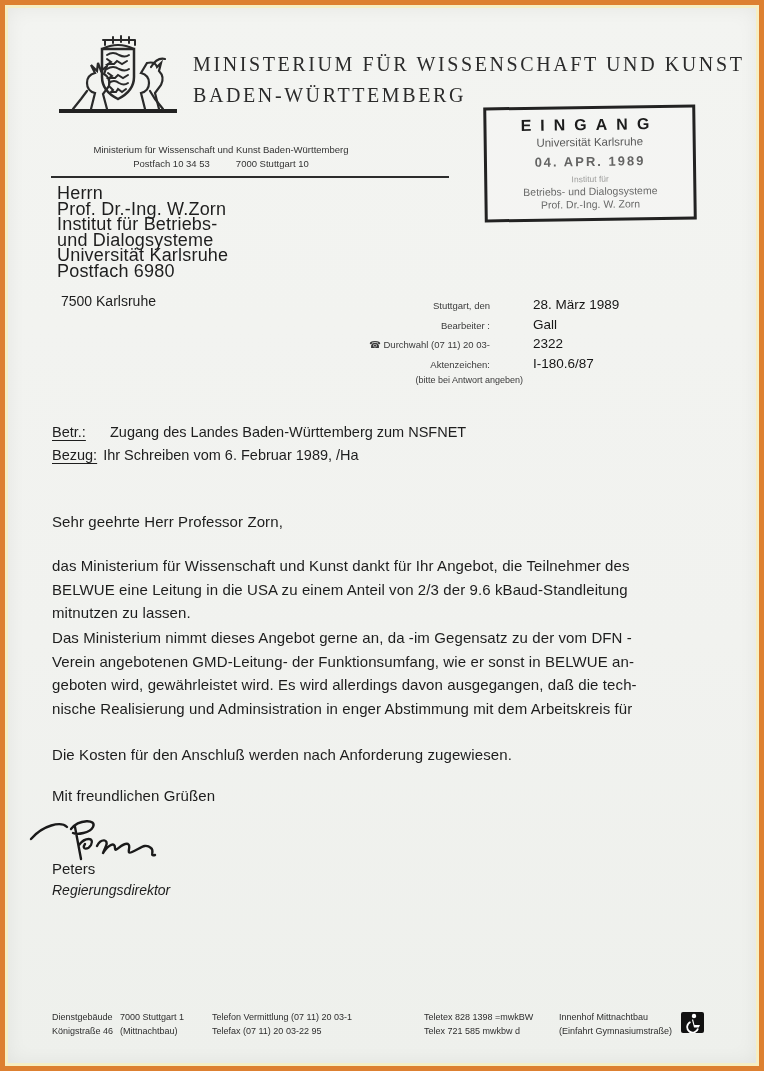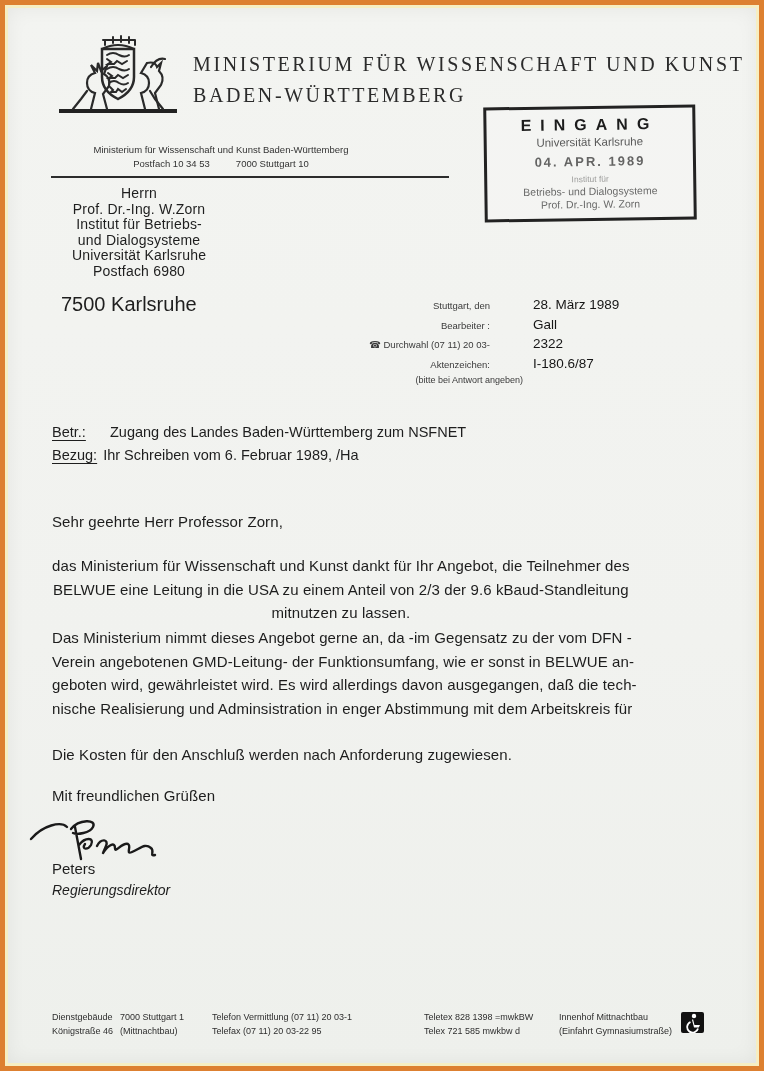--- a/index.html
+++ b/index.html
@@ -46,41 +46,41 @@
   
   .senderline{
     left:46px;top:139px;width:398px;
     border-bottom:2px solid #2c2c2c;
     padding-bottom:7px;
   }
   .senderline .inner{width:340px;text-align:center;font-size:9.5px;color:#333;}
   .senderline .l2{margin-top:3px;display:flex;justify-content:center;gap:26px;}
 
   
-  .recipient{left:67px;top:181px;font-size:14px;line-height:15.5px;letter-spacing:.2px;text-align:center;}
-  .city{left:56px;top:288px;font-size:20px;}
+  .recipient{left:52px;top:181px;font-size:18px;line-height:15.5px;letter-spacing:.2px;}
+  .city{left:56px;top:288px;font-size:14px;}
 
   
   .meta{left:330px;top:292px;width:350px;}
   .meta .row{display:flex;align-items:baseline;margin-bottom:4.5px;gap:33px;}
   .meta .lab{flex:1;text-align:right;font-size:9.5px;color:#3a3a3a;white-space:nowrap;}
   .meta .val{width:152px;margin-left:10px;font-size:13.5px;color:#161616;white-space:nowrap;}
   .meta .note{text-align:right;font-size:9px;color:#3a3a3a;margin-top:1px;padding-right:162px;white-space:nowrap;}
 
   
   .subj{left:47px;top:416px;font-size:14.5px;line-height:23px;}
   .subj .row{display:flex;}
   .subj .lab{text-decoration:underline;text-underline-offset:3px;min-width:44px;}
   .subj .txt{margin-left:14px;}
   .subj .txt2{margin-left:6px;}
 
   
   .bline{font-size:15px;line-height:23.5px;letter-spacing:.1px;color:#1d1d1d;}
   .salutation{left:47px;top:505px;}
-  .para1{left:47px;top:549px;text-align:center;}
+  .para1{left:47px;top:549px;}
   .para2{left:47px;top:621px;}
   .para3{left:47px;top:738px;}
   .closing{left:47px;top:779px;}
   .sig{left:22px;top:810px;}
   .signame{left:47px;top:855px;font-size:15px;}
   .sigtitle{left:47px;top:877px;font-size:14px;font-style:italic;}
 
   
   .footer{left:47px;top:1006px;display:flex;font-size:9px;line-height:13.5px;color:#2e2e2e;}
   .footer .c1{width:68px;}

